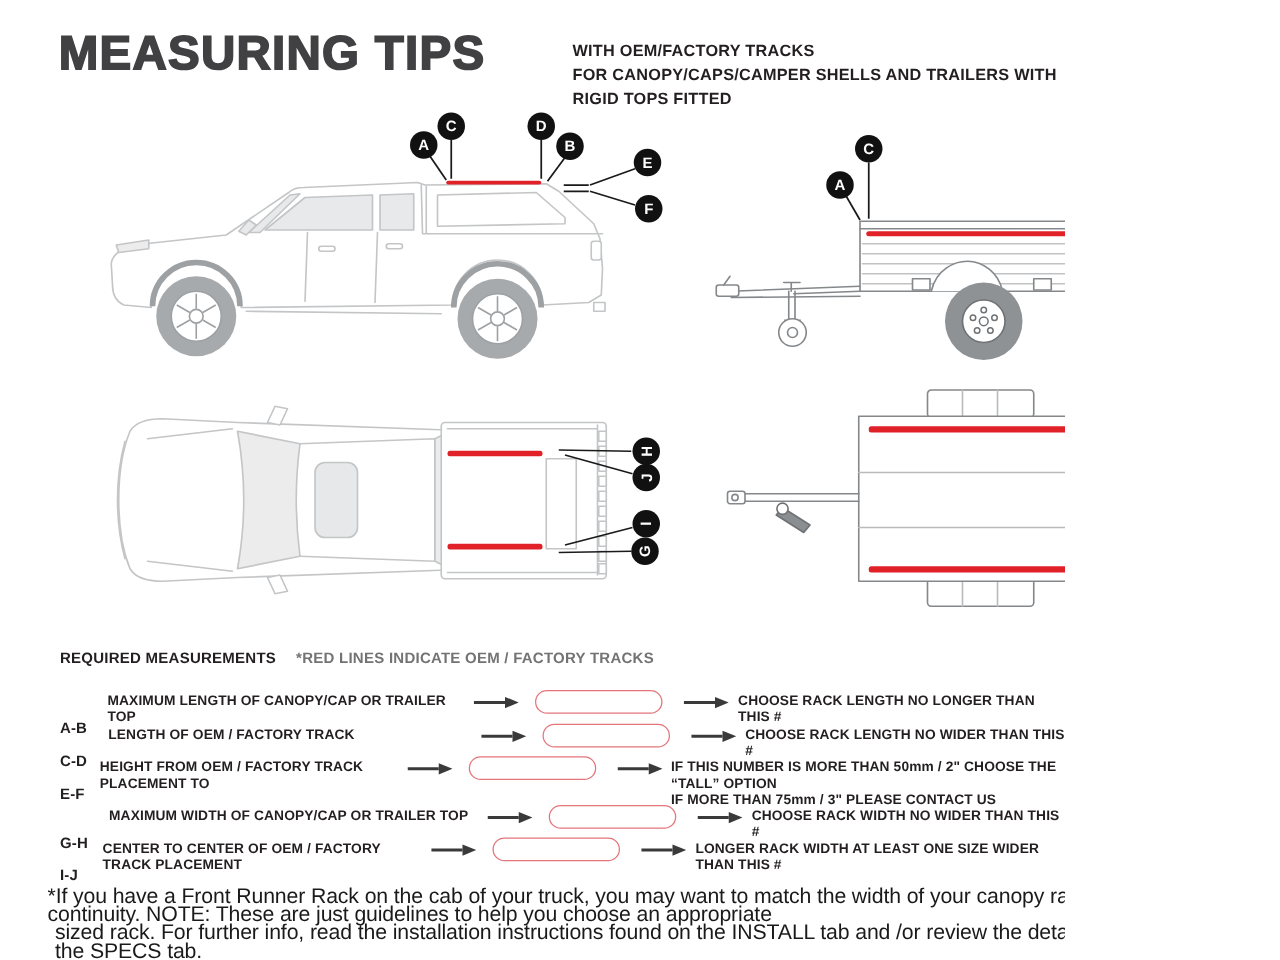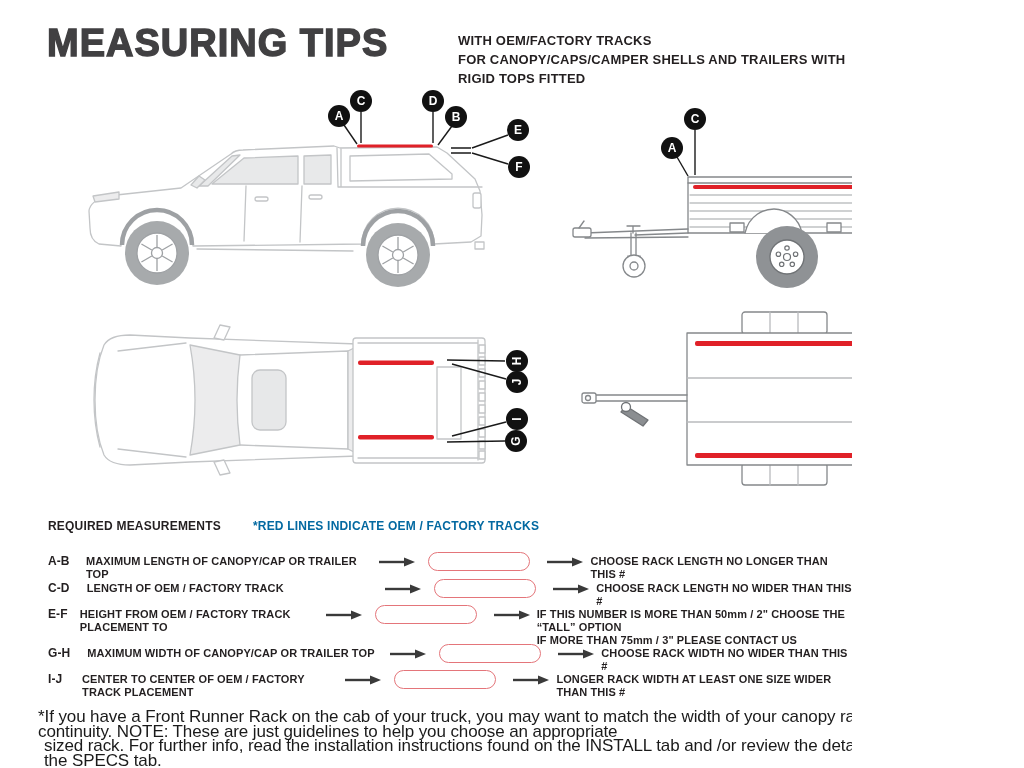--- a/index.html
+++ b/index.html
@@ -15,25 +15,25 @@
   
   .diagram{position:absolute;overflow:visible;}
   .diagram svg{position:absolute;left:0;top:0;overflow:visible;}
   .lbl{position:absolute;width:22px;height:22px;border-radius:50%;background:#111;
        display:flex;align-items:center;justify-content:center;z-index:3;}
   .lbl span{color:#fff;font-size:12px;font-weight:bold;line-height:1;}
   .lbl.rot span{transform:rotate(-90deg);}
 
   
   .sec-head{position:absolute;left:48px;top:519px;font-size:12px;font-weight:bold;
-            letter-spacing:.2px;display:flex;gap:32px;white-space:nowrap;}
-  .sec-head .red{color:#0369a1;text-align:right;}
+            letter-spacing:.2px;display:flex;gap:16px;white-space:nowrap;}
+  .sec-head .red{color:#737373;text-align:right;}
   .mrow{position:absolute;left:48px;display:flex;align-items:flex-start;
         font-size:11px;font-weight:bold;line-height:13px;letter-spacing:.1px;white-space:nowrap;}
-  .mrow .mid{width:40px;font-size:12px;}
+  .mrow .mid{width:40px;font-size:12px;margin-top:21px;}
   .mrow .mdesc{width:309px;white-space:normal;}
   .arrow{width:36px;height:10px;margin-top:2px;flex:none;}
   .pill{width:100px;height:17px;border:1.5px solid #E4757A;border-radius:10px;
         margin-left:13px;margin-top:-3px;flex:none;background:#fff;}
   .arrow2{margin-left:17px;}
   .mres{margin-left:7px;white-space:normal;}
 
   
   .footnote{position:absolute;left:38px;top:710px;width:978px;font-size:17px;
             line-height:14.5px;color:#1a1a1a;letter-spacing:-.1px;}

